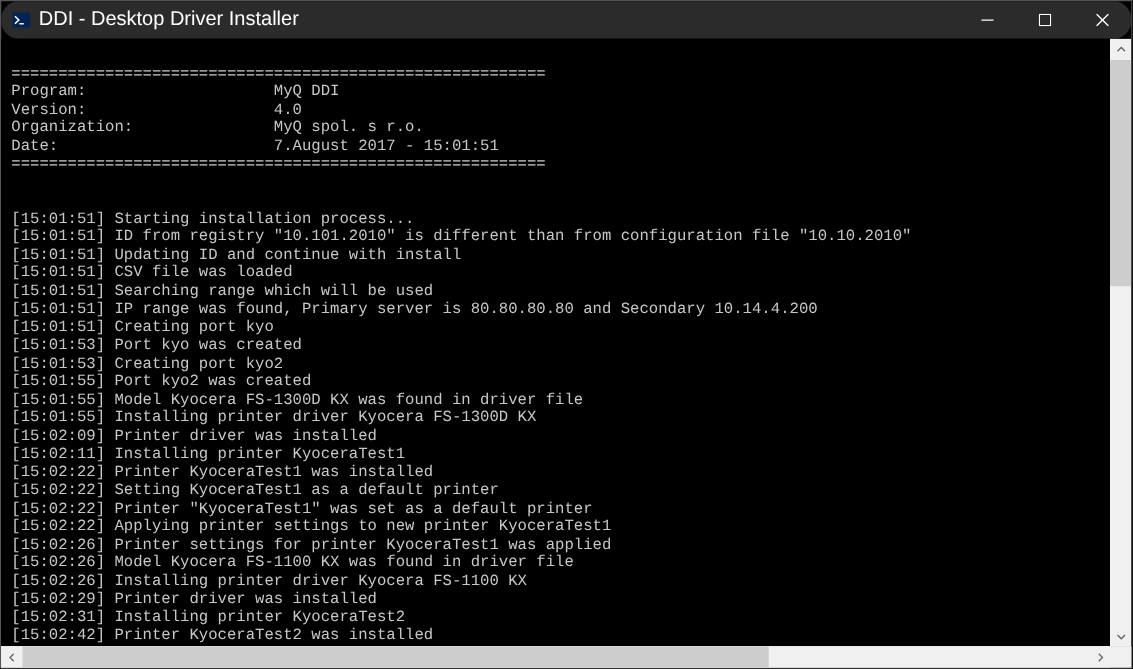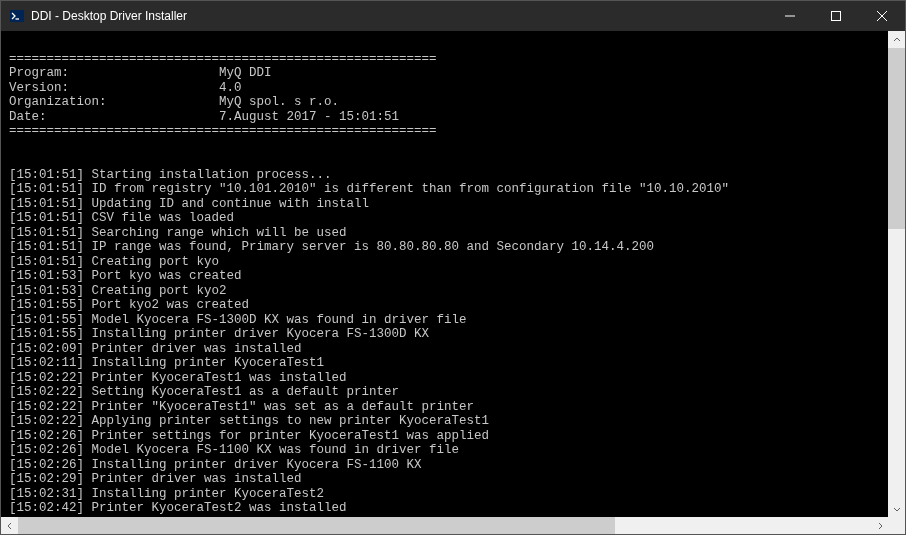--- a/index.html
+++ b/index.html
@@ -21,21 +21,22 @@
       flex-direction: column;
       border: 1px solid #555;
     }
     .titlebar {
       height: 30px;
       background: #2b2b2b;
       display: flex;
       align-items: center;
       color: #fff;
       font-family: 'Segoe UI', Tahoma, sans-serif;
-      font-size: 12px;
+      font-size: 16px;
+      border-radius: 14px;
     }
     .titlebar-icon {
       width: 16px;
       height: 16px;
       margin-left: 8px;
       margin-right: 6px;
       display: flex;
       align-items: center;
       justify-content: center;
     }

